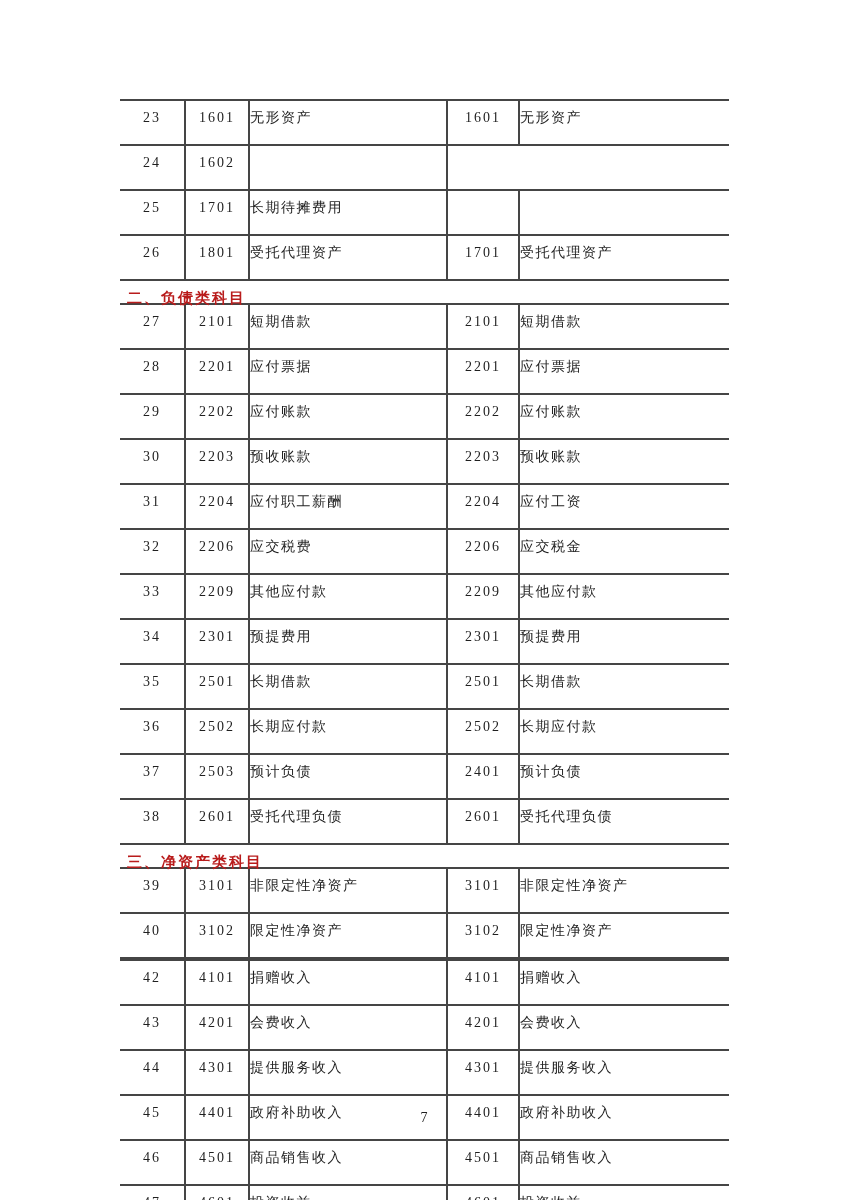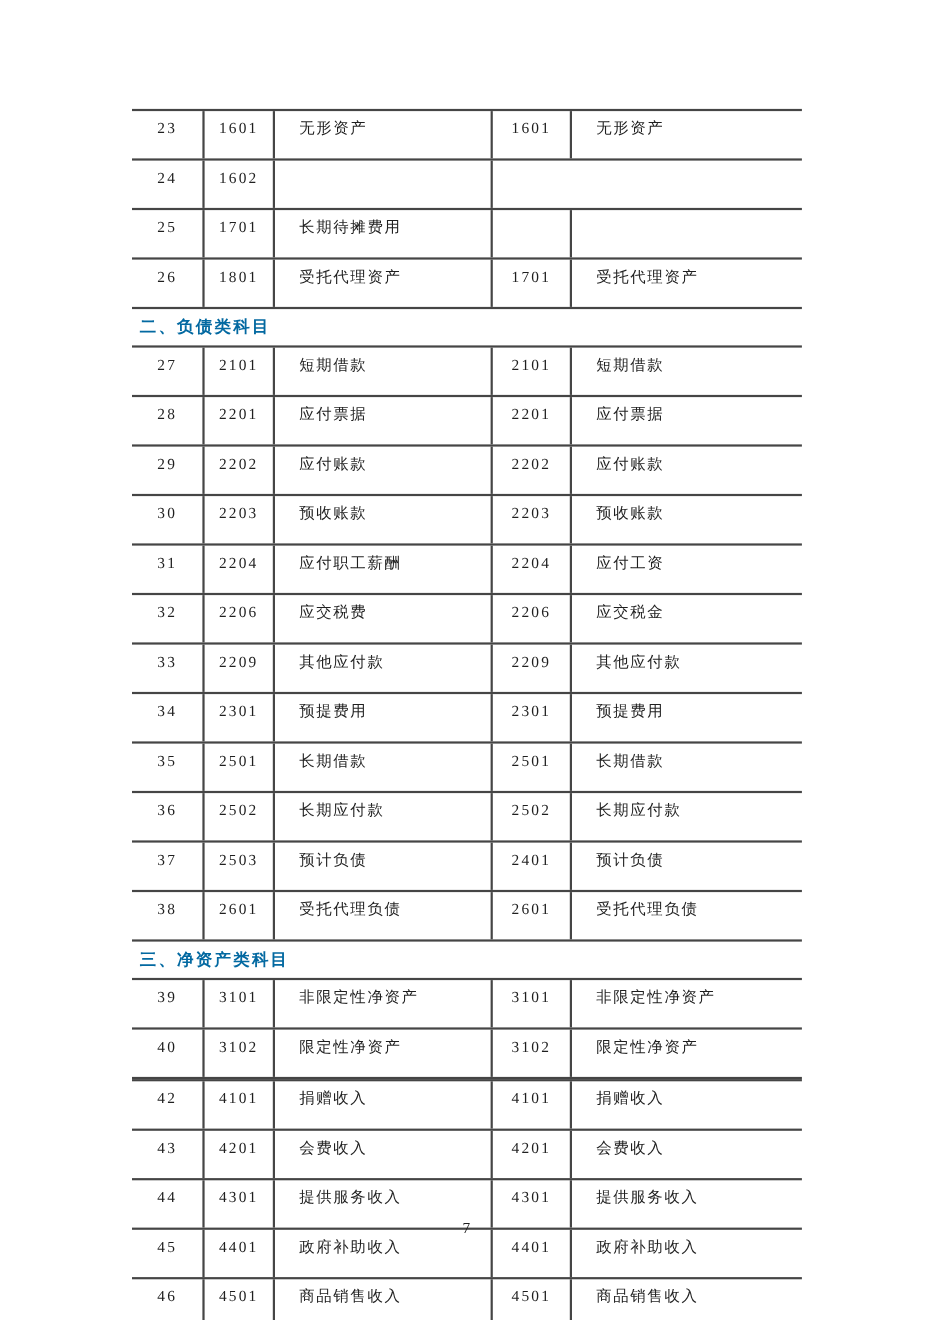--- a/index.html
+++ b/index.html
@@ -17,27 +17,27 @@
     background: #ffffff;
     overflow: hidden;
   }
   .content {
     position: absolute;
     left: 120px;
     top: 99px;
     width: 609px;
   }
   .section-title {
-    height: 33px;
+    height: 22px;
     line-height: 35px;
     font-size: 15px;
     font-weight: bold;
     letter-spacing: 2px;
     padding-left: 7px;
-    color: #0369a1;
+    color: #b91c1c;
   }
   .acct-table {
     border-top: 2px solid #454545;
     width: 609px;
   }
   .row {
     display: grid;
     grid-template-columns: 64px 64px 198px 72px 211px;
     height: 45px;
     border-bottom: 2px solid #454545;
@@ -49,21 +49,21 @@
     white-space: nowrap;
   }
   .cell + .cell {
     border-left: 2px solid #454545;
   }
   .c-seq, .c-code {
     text-align: center;
     letter-spacing: 2px;
   }
   .c-name {
-    padding-left: 22px;
+    padding-left: 0;
     letter-spacing: 1.5px;
   }
   .page-number {
     position: absolute;
     top: 1110px;
     left: 0;
     width: 848px;
     text-align: center;
     font-size: 14px;
     color: #1f1f1f;

